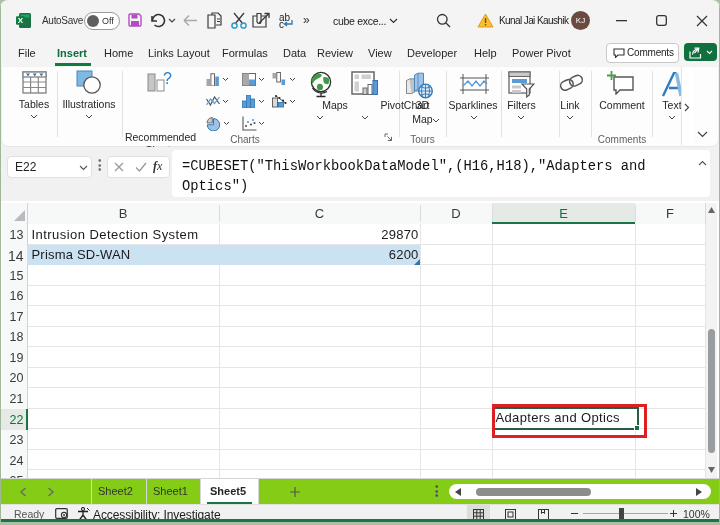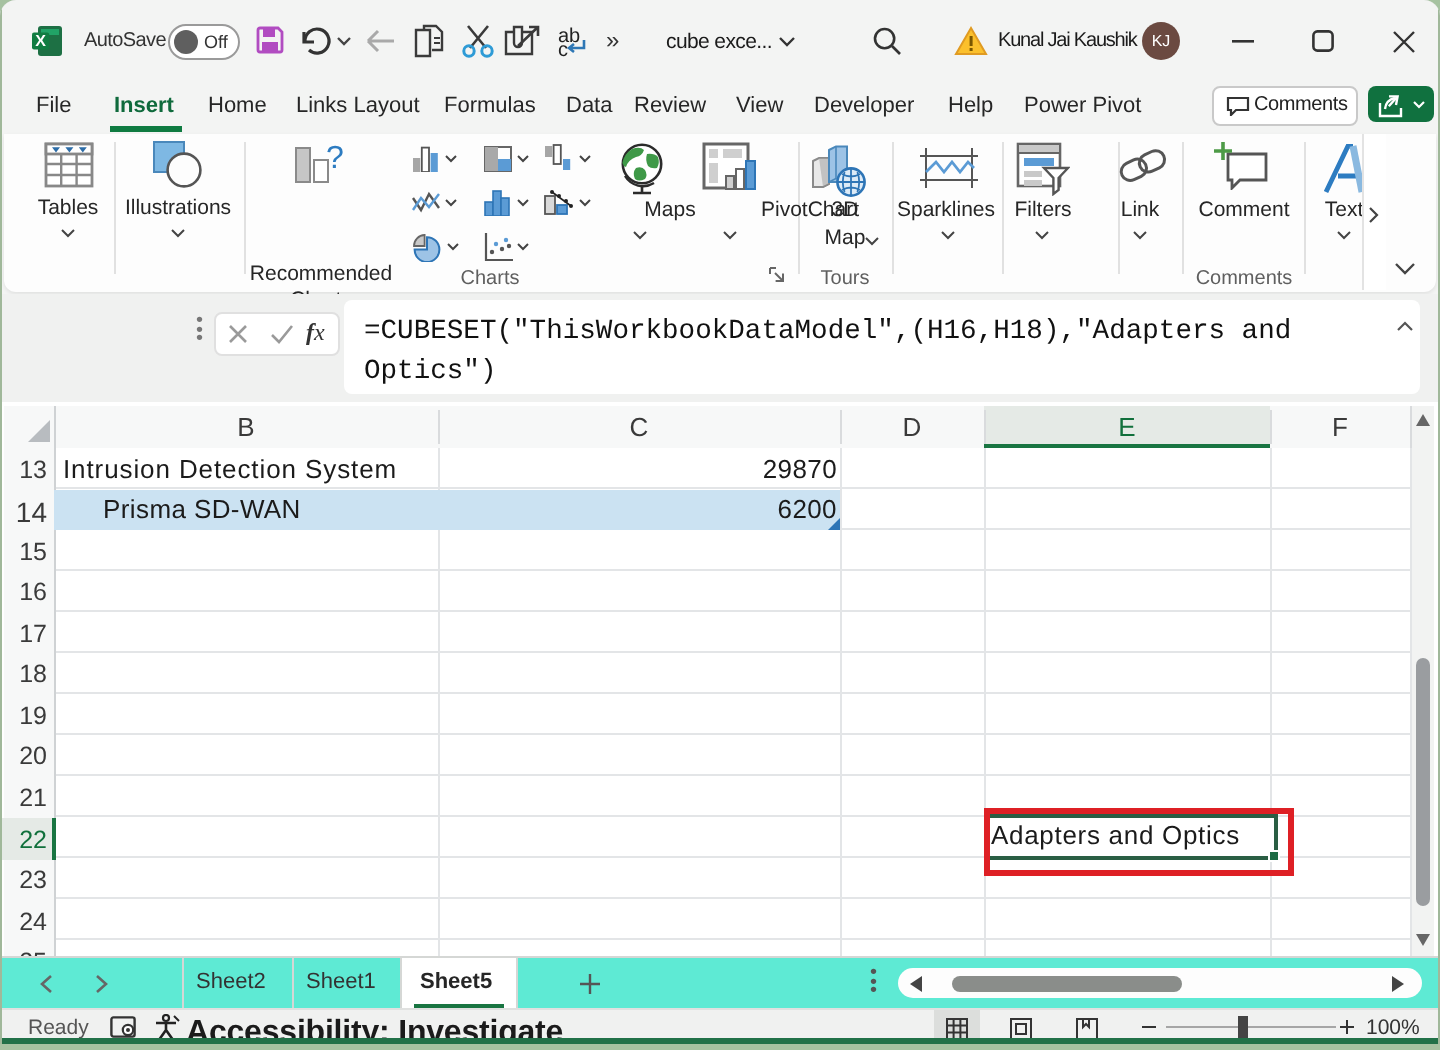--- a/index.html
+++ b/index.html
@@ -349,20 +349,26 @@
         <path d="M1 1 l3.5 3.5 L1 8" stroke="#444" stroke-width="1.1" fill="none"></path>
       </svg>
 
   <svg class="abs" style="left:697px;top:64px;" width="11" height="7" viewBox="0 0 11 7">
         <path d="M1 1 l4.5 4.5 L10 1" stroke="#444" stroke-width="1.2" fill="none"></path>
       </svg>
 </div>
 
 <div class="abs" style="left:0;top:147px;width:720px;height:54px;background:#f0f1f0;">
 
+  <div class="abs" style="left:7px;top:9px;width:83px;height:20px;background:#fff;border:1px solid #e0e0e0;border-radius:4px;">
+    <div class="abs" style="left:7px;top:3px;font-size:12px;color:#222;">E22</div>
+    <svg class="abs" style="left:71px;top:8px;" width="9" height="6" viewBox="0 0 9 6">
+          <path d="M1 1 l3.5 3.5 L8 1" stroke="#555" stroke-width="1.1" fill="none"></path>
+        </svg>
+  </div>
   <div class="abs" style="left:98px;top:12px;width:3px;height:14px;color:#777;font-size:10px;line-height:4.5px;">•<br>•<br>•</div>
 
   <div class="abs" style="left:107px;top:9px;width:61px;height:20px;background:#fff;border:1px solid #e0e0e0;border-radius:4px;">
     <svg class="abs" style="left:6px;top:5px;" width="10" height="10" viewBox="0 0 10 10">
           <path d="M1 1 L9 9 M9 1 L1 9" stroke="#9a9a9a" stroke-width="1.3"></path>
         </svg>
     <svg class="abs" style="left:27px;top:5px;" width="12" height="10" viewBox="0 0 12 10">
           <path d="M1 5.5 L4.5 9 L11 1" stroke="#9a9a9a" stroke-width="1.3" fill="none"></path>
         </svg>
     <div class="abs" style="left:45px;top:2px;font-size:12px;color:#333;font-style:italic;font-family:'Liberation Serif',serif;"><b><i>f</i></b><i>x</i></div>
@@ -421,21 +427,21 @@
   <div class="abs" style="left:0;top:208.0px;width:26px;height:20.5px;background:#e5eae6;border-right:2px solid #197542;"></div>
   <div class="abs" style="left:0;top:211.5px;width:23.5px;text-align:right;font-size:12.5px;color:#11703c;">22</div>
   <div class="abs" style="left:0;top:232.0px;width:23.5px;text-align:right;font-size:12.5px;color:#3a3a3a;">23</div>
   <div class="abs" style="left:0;top:252.6px;width:23.5px;text-align:right;font-size:12.5px;color:#3a3a3a;">24</div>
   <div class="abs" style="left:0;top:273.1px;width:23.5px;text-align:right;font-size:12.5px;color:#3a3a3a;">25</div>
 
   <div class="abs" style="left:31.5px;top:25.5px;font-size:13px;letter-spacing:0.45px;color:#1b1b1b;">Intrusion Detection System</div>
   <div class="abs" style="left:219px;top:25.5px;width:199.5px;text-align:right;font-size:13px;letter-spacing:0.2px;color:#1b1b1b;">29870</div>
 
   <div class="abs" style="left:27px;top:43.5px;width:392.5px;height:20.5px;background:#cbe2f2;"></div>
-  <div class="abs" style="left:31.5px;top:46px;font-size:13px;letter-spacing:0.2px;color:#1b1b1b;margin-left:20px;">Prisma SD-WAN</div>
+  <div class="abs" style="left:31.5px;top:46px;font-size:13px;letter-spacing:0.2px;color:#1b1b1b;">Prisma SD-WAN</div>
   <div class="abs" style="left:219px;top:46px;width:199.5px;text-align:right;font-size:13px;letter-spacing:0.2px;color:#1b1b1b;">6200</div>
   <svg class="abs" style="left:414px;top:58px;" width="6" height="6" viewBox="0 0 6 6">
         <path d="M6 0 V6 H0 Z" fill="#2e75b6"></path>
       </svg>
 
   <div class="abs" style="left:492px;top:205.5px;width:147px;height:23px;background:#fff;border:2px solid #2a5e44;box-sizing:border-box;"></div>
   <div class="abs" style="left:495.5px;top:209px;font-size:13px;letter-spacing:0.35px;color:#1b1b1b;">Adapters and Optics</div>
   <div class="abs" style="left:633.5px;top:223.5px;width:4.5px;height:4.5px;background:#1d6b44;border:1px solid #fff;"></div>
 
   <div class="abs" style="left:491.5px;top:203px;width:155px;height:33.5px;border:3.2px solid #de2025;box-sizing:border-box;"></div>
@@ -443,21 +449,21 @@
   <div class="abs" style="left:705.5px;top:2px;width:11.5px;height:275px;background:#f2f3f2;"></div>
   <svg class="abs" style="left:708px;top:6px;" width="7" height="6" viewBox="0 0 7 6">
         <path d="M3.5 0 L7 6 H0 Z" fill="#666"></path>
       </svg>
   <div class="abs" style="left:707.5px;top:128px;width:7px;height:124px;background:#9a9da0;border-radius:4px;"></div>
   <svg class="abs" style="left:708px;top:266px;" width="7" height="6" viewBox="0 0 7 6">
         <path d="M3.5 6 L7 0 H0 Z" fill="#666"></path>
       </svg>
 </div>
 
-<div class="abs" style="left:0;top:478px;width:720px;height:26px;background:#5eead4;border-top:1px solid #d5d7d5;">
+<div class="abs" style="left:0;top:478px;width:720px;height:26px;background:#84cc16;border-top:1px solid #d5d7d5;">
   <svg class="abs" style="left:19px;top:8px;" width="8" height="10" viewBox="0 0 8 10">
         <path d="M6.5 1 L2 5 l4.5 4" stroke="#666" stroke-width="1.3" fill="none"></path>
       </svg>
   <svg class="abs" style="left:47px;top:8px;" width="8" height="10" viewBox="0 0 8 10">
         <path d="M1.5 1 L6 5 l-4.5 4" stroke="#666" stroke-width="1.3" fill="none"></path>
       </svg>
   <div class="abs" style="left:91px;top:0px;width:1px;height:26px;background:#d5d7d5;"></div>
   <div class="abs" style="left:98px;top:6px;font-size:11px;color:#333;">Sheet2</div>
   <div class="abs" style="left:146px;top:0px;width:1px;height:26px;background:#d5d7d5;"></div>
   <div class="abs" style="left:153px;top:6px;font-size:11px;color:#333;">Sheet1</div>
@@ -490,21 +496,21 @@
     <rect x="0.7" y="0.7" width="11.6" height="9.6" rx="1" fill="none" stroke="#333" stroke-width="1.2"></rect>
     <circle cx="9" cy="7" r="2.6" fill="#fff" stroke="#333" stroke-width="1.1"></circle>
     <circle cx="9" cy="7" r="1" fill="#333"></circle>
   </svg>
 
   <svg class="abs" style="left:76px;top:2px;" width="14" height="13" viewBox="0 0 14 13">
     <circle cx="7" cy="2" r="1.5" fill="none" stroke="#222" stroke-width="1.1"></circle>
     <path d="M2 4.5 h10 M7 4.5 v3.5 M7 8 l-3.2 4.5 M7 8 l3.2 4.5" stroke="#222" stroke-width="1.3" fill="none"></path>
     <path d="M11 1 l2.5 2.5" stroke="#222" stroke-width="1"></path>
   </svg>
-  <div class="abs" style="left:93px;top:3px;font-size:16px;letter-spacing:-0.1px;color:#1b1b1b;font-weight:bold;">Accessibility: Investigate</div>
+  <div class="abs" style="left:93px;top:3px;font-size:12px;letter-spacing:-0.1px;color:#1b1b1b;font-weight:normal;">Accessibility: Investigate</div>
 
   <div class="abs" style="left:467px;top:0px;width:23px;height:17px;background:#dcdedc;"></div>
   <svg class="abs" style="left:473px;top:3.5px;" width="11" height="11" viewBox="0 0 11 11">
     <rect x="0.5" y="0.5" width="10" height="10" fill="none" stroke="#333" stroke-width="1"></rect>
     <path d="M0.5 3.8 h10 M0.5 7.2 h10 M3.8 0.5 v10 M7.2 0.5 v10" stroke="#333" stroke-width="1"></path>
   </svg>
   <svg class="abs" style="left:505px;top:3.5px;" width="11" height="11" viewBox="0 0 11 11">
     <rect x="0.5" y="0.5" width="10" height="10" fill="none" stroke="#333" stroke-width="1"></rect>
     <rect x="3" y="3" width="5" height="5" fill="none" stroke="#333" stroke-width="1"></rect>
   </svg>

